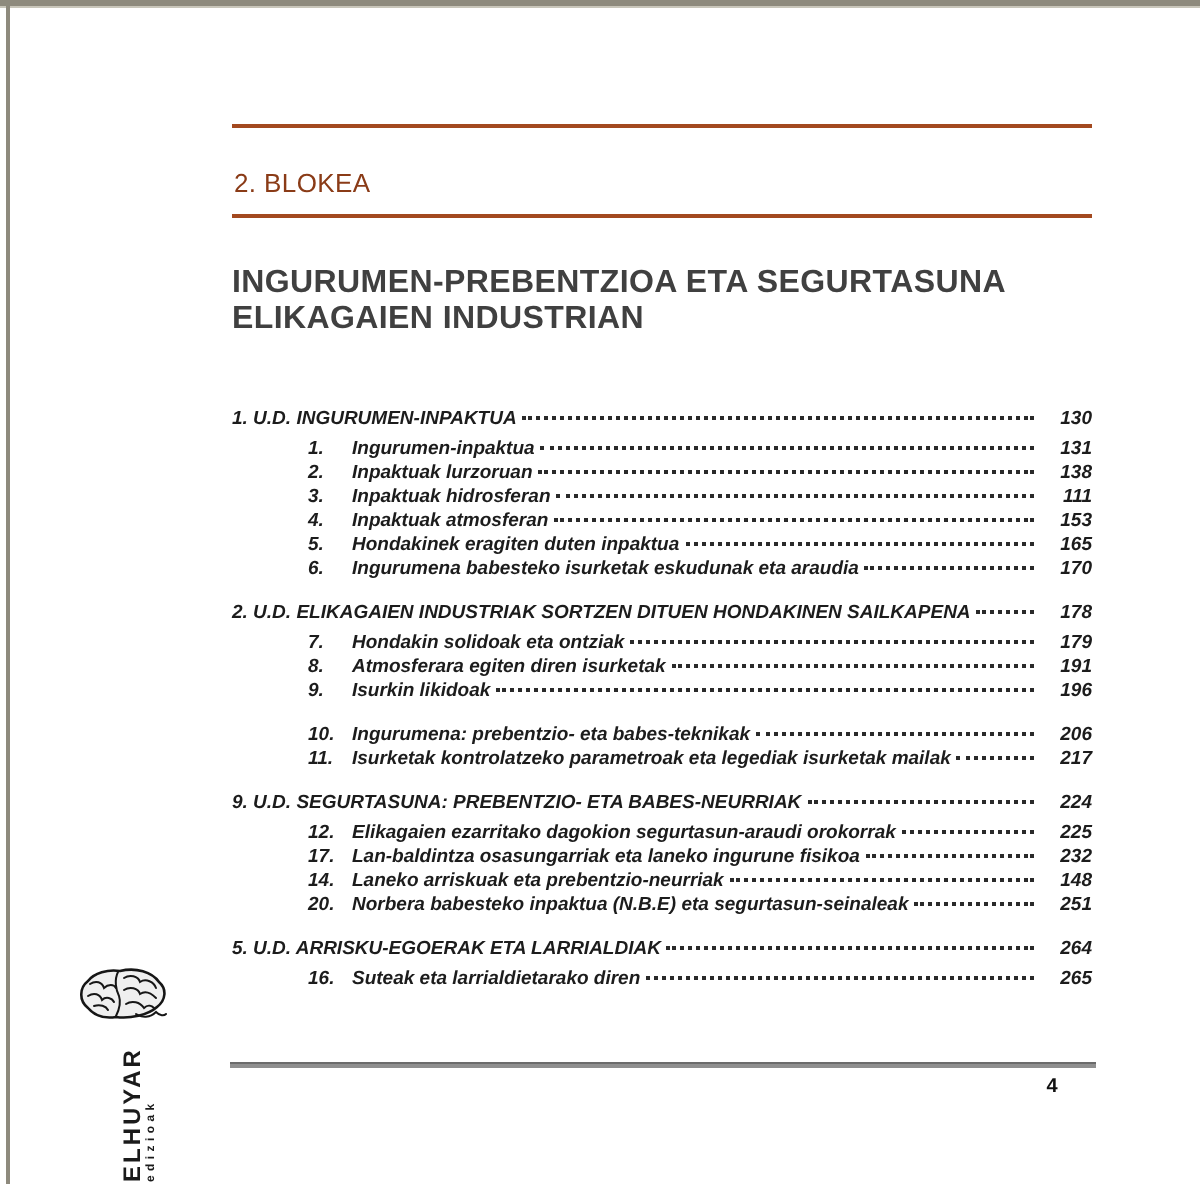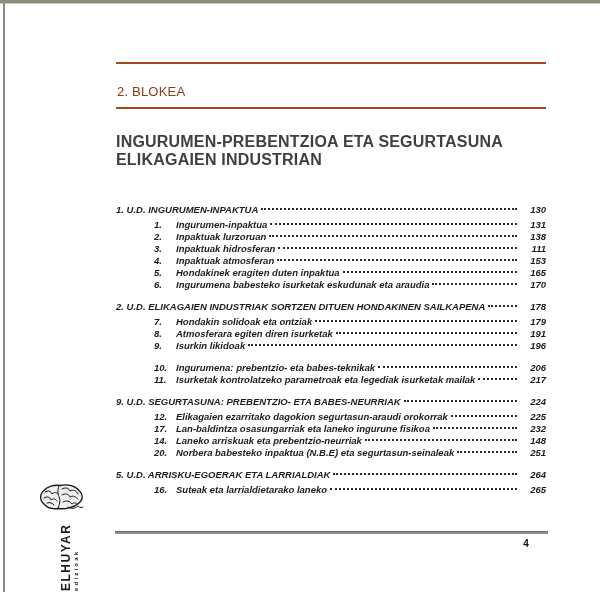--- a/index.html
+++ b/index.html
@@ -176,21 +176,21 @@
         </div>
       </div>
       <div class="toc-group">
         <div class="row head">
           <span class="t">5. U.D. ARRISKU-EGOERAK ETA LARRIALDIAK</span>
           <span class="dots"></span>
           <span class="p">264</span>
         </div>
         <div class="row item">
           <span class="num">16.</span>
-          <span class="t">Suteak eta larrialdietarako laneko</span>
+          <span class="t">Suteak eta larrialdietarako diren</span>
           <span class="dots"></span>
           <span class="p">265</span>
         </div>
       </div>
     </div>
 </div>
 
 <div class="logo">
   <svg width="46" height="30" viewBox="0 0 46 30">
     <g fill="#efefef" stroke="#161616" stroke-width="1.3" stroke-linecap="round">

